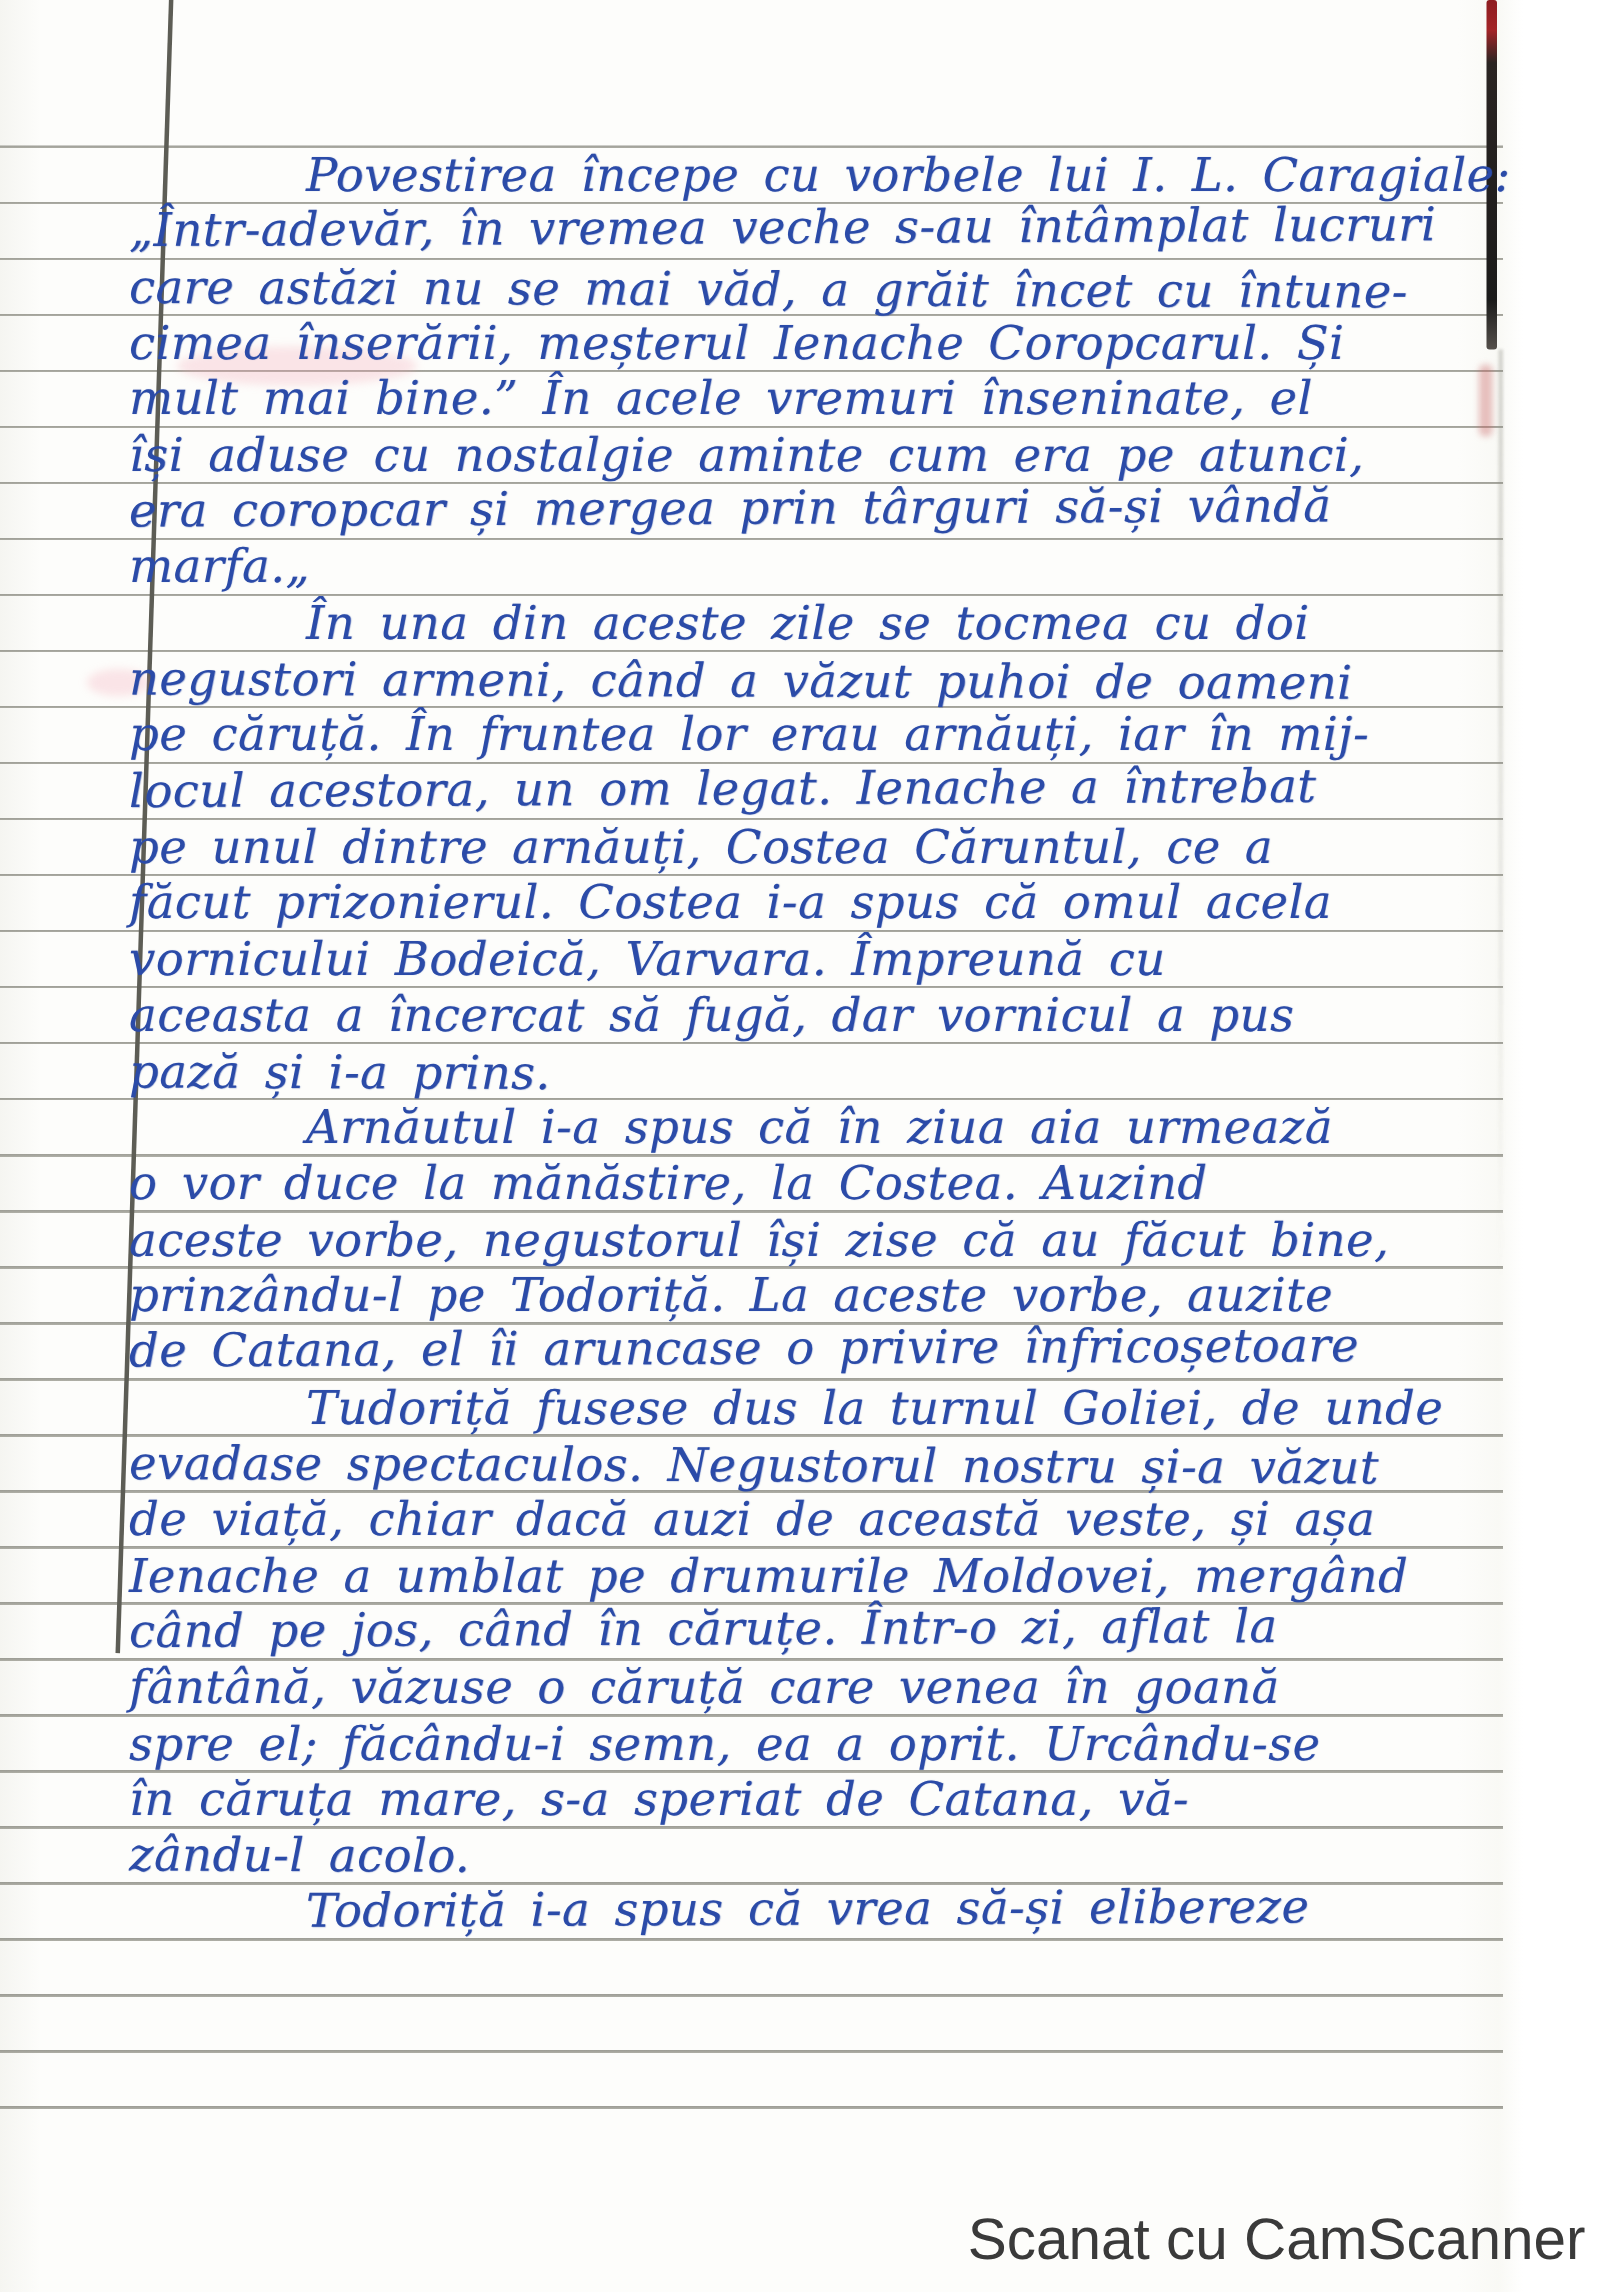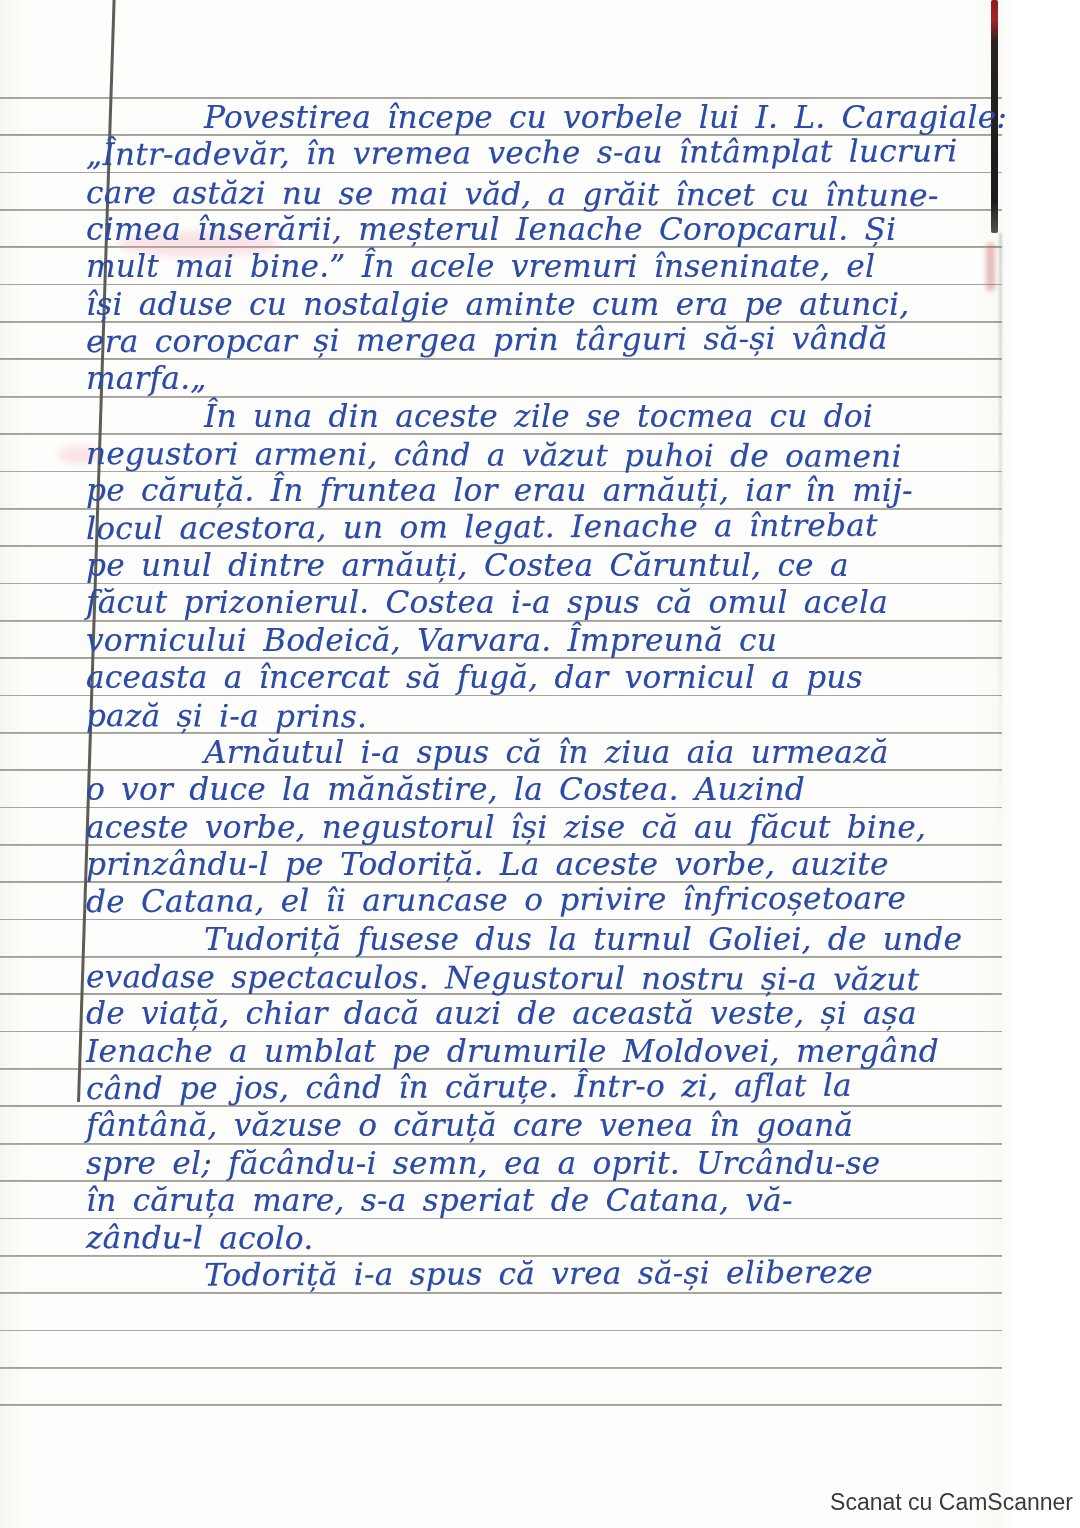--- a/index.html
+++ b/index.html
@@ -48,22 +48,22 @@
     font-size:31px;line-height:37.35px;
     letter-spacing:.3px;word-spacing:6px;white-space:nowrap;
     text-shadow:.4px .3px .6px rgba(43,75,168,.5);
   }
   .hw-line{height:37.35px;transform-origin:left center;}
   .hw-line.indent{padding-left:118px;}
   .hw-line:nth-child(5n+2){transform:rotate(-.25deg);}
   .hw-line:nth-child(7n+3){transform:rotate(.2deg);}
   
   .watermark{
-    position:absolute;right:7px;bottom:12px;
-    font-family:"Liberation Sans",sans-serif;font-size:23px;color:#3a3a3a;
+    position:absolute;right:23px;bottom:12px;
+    font-family:"Liberation Sans",sans-serif;font-size:39px;color:#3a3a3a;
   }
 </style>
 </head>
 <body>
 
 <div class="scan">
   <div class="rules"></div>
   <div class="margin-line"></div>
   <div class="smudge s1"></div>
   <div class="smudge s2"></div>

